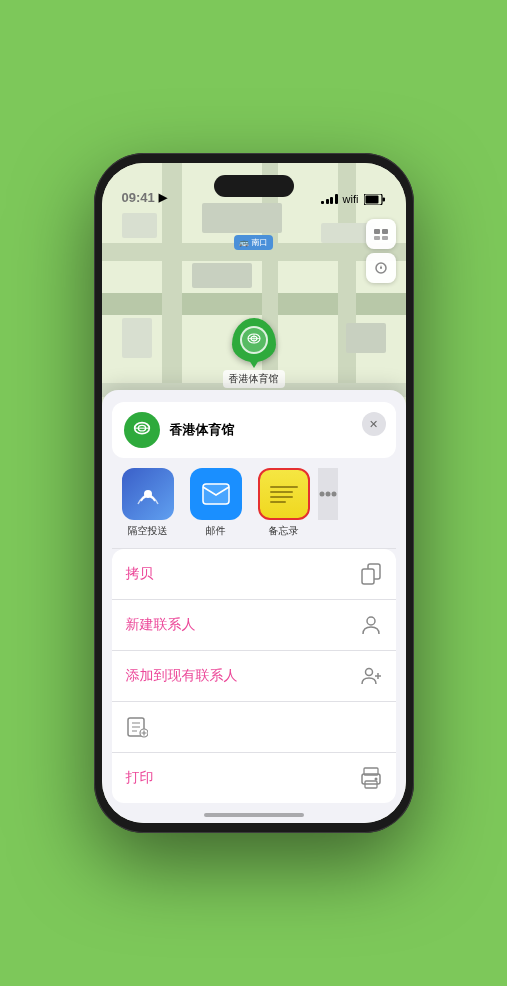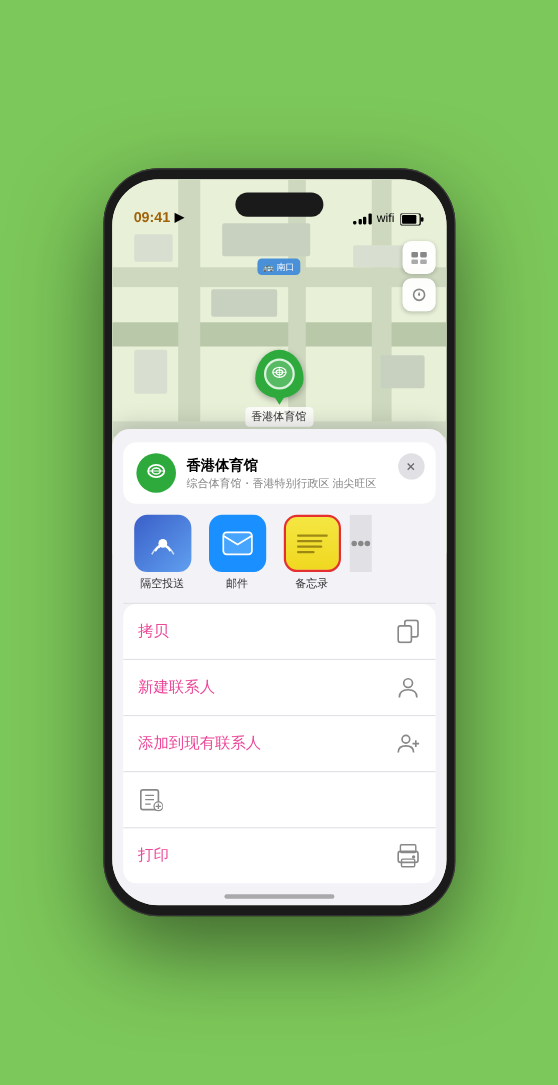--- a/index.html
+++ b/index.html
@@ -51,21 +51,21 @@
       height: 48px;
       display: flex;
       align-items: flex-end;
       justify-content: space-between;
       padding: 0 20px 6px;
       z-index: 50;
     }
     .status-time {
       font-size: 13px;
       font-weight: 600;
-      color: #a16207;
+      color: #737373;
       display: flex;
       align-items: center;
       gap: 2px;
     }
     .status-icons {
       display: flex;
       align-items: center;
       gap: 5px;
       margin-top: 36px;
     }
@@ -458,21 +458,20 @@
       <div class="location-card">
         <div class="location-icon">
           <svg width="22" height="22" viewBox="0 0 24 24" fill="white">
             <ellipse cx="12" cy="10" rx="8" ry="6" fill="none" stroke="white" stroke-width="1.8"></ellipse>
             <ellipse cx="12" cy="10" rx="4" ry="3" fill="none" stroke="white" stroke-width="1.5"></ellipse>
             <line x1="4" y1="10" x2="20" y2="10" stroke="white" stroke-width="1.2"></line>
           </svg>
         </div>
         <div class="location-info">
           <div class="location-name">香港体育馆</div>
-          <div class="location-desc">综合体育馆・香港特别行政区 油尖旺区</div>
         </div>
         <div class="close-btn">
           <span>✕</span>
         </div>
       </div>
 
       <div class="app-icons-row">
 
         <div class="app-icon-item">
           <div class="app-icon airdrop">

